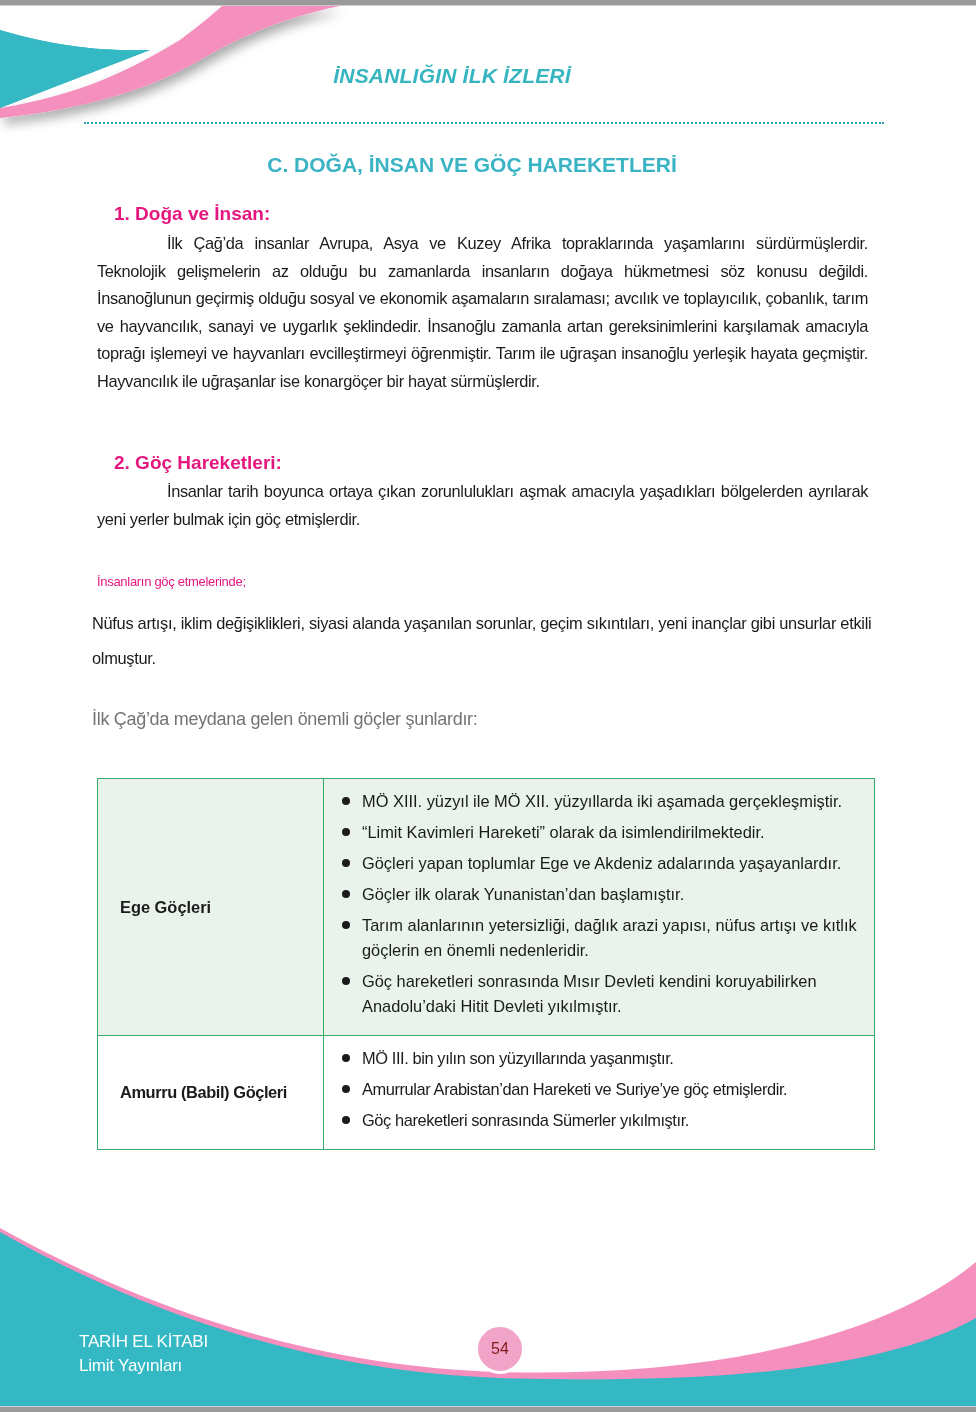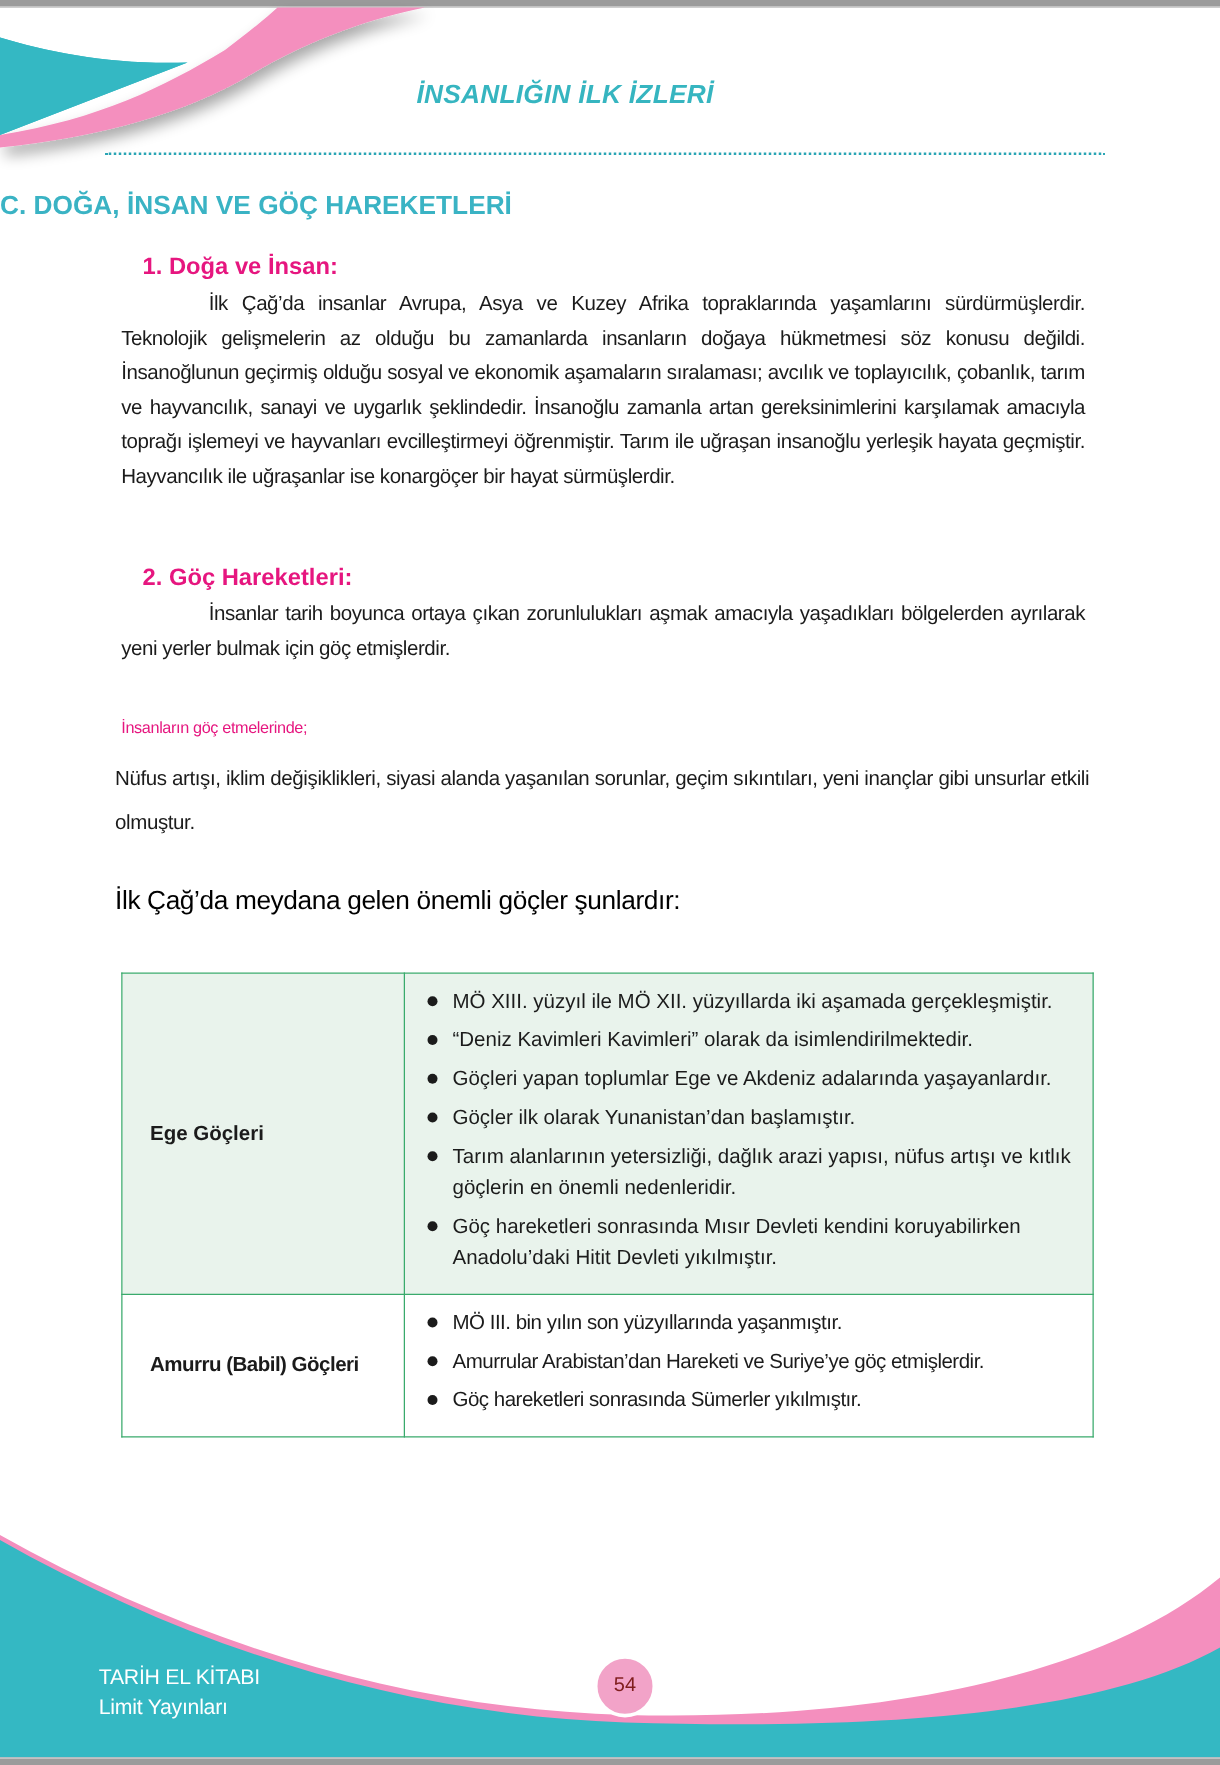--- a/index.html
+++ b/index.html
@@ -16,36 +16,36 @@
   .header-title {
     position: absolute; left: 0; width: 904px; top: 64px; text-align: center;
     font-size: 21px; font-weight: bold; font-style: italic; color: #36b5c0; letter-spacing: 0.2px;
   }
   .dotted-rule {
     position: absolute; left: 84px; top: 122px; width: 800px; height: 0;
     border-top: 2px dotted #2aa5b5;
   }
 
   .section-title {
-    position: absolute; left: 0; width: 944px; top: 153px; text-align: left;
+    position: absolute; left: 0; width: 944px; top: 153px; text-align: center;
     font-size: 21px; font-weight: bold; color: #3ab3c4;
   }
 
   .subhead { position: absolute; left: 114px; font-size: 19px; font-weight: bold; color: #e6167f; }
 
   .para {
     position: absolute; left: 97px; width: 771px;
     font-size: 16.4px; line-height: 27.5px; text-align: justify; color: #1b1b1b;
     font-family: "Liberation Sans", sans-serif; letter-spacing: -0.35px;
   }
   .para .indent { display: inline-block; width: 70px; }
 
   .pink-note { position: absolute; left: 97px; top: 574px; font-size: 13px; color: #e6167f; letter-spacing: -0.3px; }
   .plain-para { position: absolute; left: 92px; top: 606px; width: 780px; font-size: 16.4px; line-height: 35px; color: #1b1b1b; letter-spacing: -0.3px; }
-  .green-note { position: absolute; left: 92px; top: 709px; font-size: 21px; color: #000000; letter-spacing: -0.3px; }
+  .green-note { position: absolute; left: 92px; top: 709px; font-size: 18px; color: #737373; letter-spacing: -0.3px; }
 
   table.migrations {
     position: absolute; left: 97px; top: 778px; width: 778px;
     border-collapse: collapse; font-size: 16.4px; color: #1b1b1b;
   }
   table.migrations td { border: 1.5px solid #3aaa6c; vertical-align: middle; }
   table.migrations td.name-cell { width: 226px; padding-left: 22px; font-weight: bold; margin-left: 30px; }
   table.migrations td.detail-cell { padding: 10px 14px 16px 18px; }
   tr.row-shaded td { background: #e9f3ec; }
   tr.row-plain td { background: #ffffff; }
@@ -107,21 +107,21 @@
 
 <div class="green-note">İlk Çağ’da meydana gelen önemli göçler şunlardır:</div>
 
 <table class="migrations">
   <tbody>
       <tr class="row-shaded">
     <td class="name-cell">Ege Göçleri</td>
     <td class="detail-cell">
       <ul class="bullets">
         <li><span class="dot"></span><span>MÖ XIII. yüzyıl ile MÖ XII. yüzyıllarda iki aşamada gerçekleşmiştir.</span></li>
-        <li><span class="dot"></span><span>“Deniz Kavimleri Kavimleri” olarak da isimlendirilmektedir.</span></li>
+        <li><span class="dot"></span><span>“Limit Kavimleri Hareketi” olarak da isimlendirilmektedir.</span></li>
         <li><span class="dot"></span><span>Göçleri yapan toplumlar Ege ve Akdeniz adalarında yaşayanlardır.</span></li>
         <li><span class="dot"></span><span>Göçler ilk olarak Yunanistan’dan başlamıştır.</span></li>
         <li><span class="dot"></span><span>Tarım alanlarının yetersizliği, dağlık arazi yapısı, nüfus artışı ve kıtlık göçlerin en önemli nedenleridir.</span></li>
         <li><span class="dot"></span><span>Göç hareketleri sonrasında Mısır Devleti kendini koruyabilirken Anadolu’daki Hitit Devleti yıkılmıştır.</span></li>
       </ul>
     </td>
   </tr>
   <tr class="row-plain">
     <td class="name-cell condensed">Amurru (Babil) Göçleri</td>
     <td class="detail-cell condensed">

